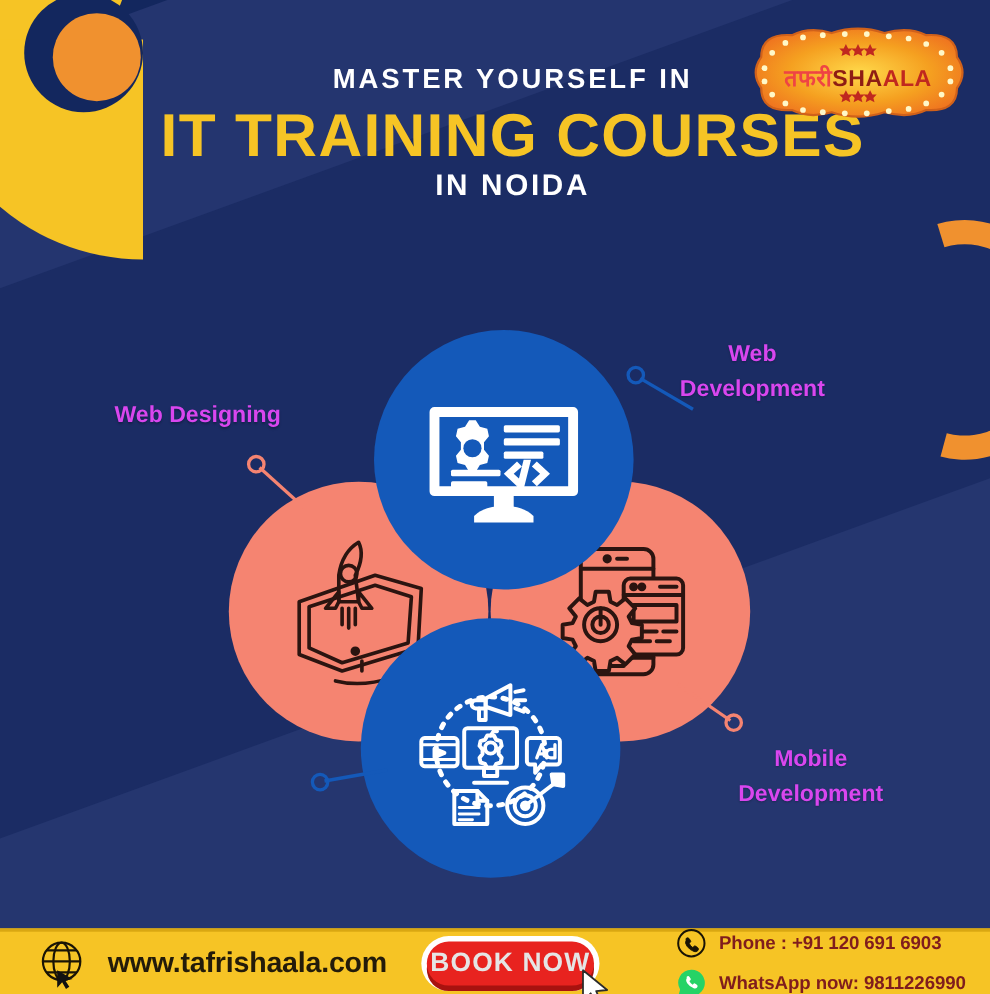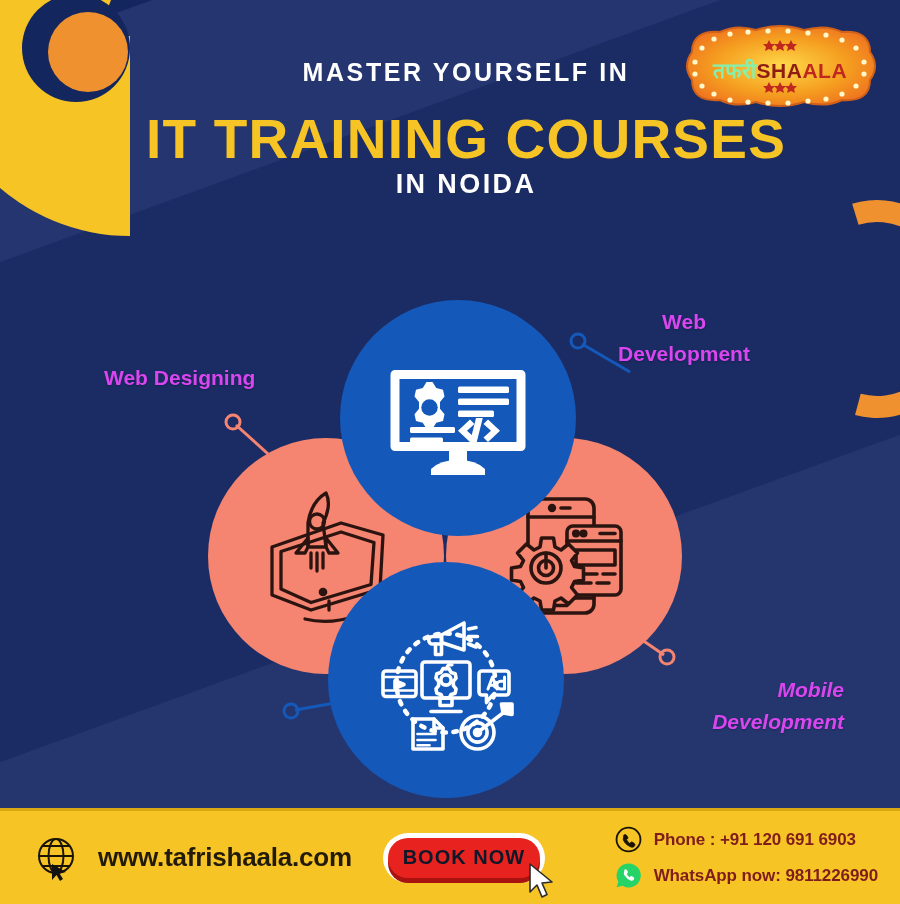--- a/index.html
+++ b/index.html
@@ -102,21 +102,21 @@
     color:#ffffff;
     font-size:25px;
     font-weight:bold;
     letter-spacing:2.6px;
   }
   .head-main {
     color:#f6c425;
     font-size:55px;
     font-weight:bold;
     letter-spacing:1.2px;
-    margin-top:24px;
+    margin-top:8px;
     line-height:1.05;
   }
   .head-sub {
     color:#ffffff;
     font-size:27px;
     font-weight:bold;
     letter-spacing:2.4px;
   }
 
   
@@ -129,21 +129,21 @@
   .logo svg { display:block; }
   .logo-text {
     position:absolute;
     left:0; right:0; top:34px;
     text-align:center;
     font-size:21px;
     font-weight:bold;
     letter-spacing:0.5px;
     pointer-events:none;
   }
-  .logo-dev { color:#86efac; font-family:Liberation Serif, serif; }
+  .logo-dev { color:#ef4444; font-family:Liberation Serif, serif; }
   .logo-sha { color:#8e1d14; }
   .logo-ala { color:#c0281f;margin-top:10px; }
 
   
   .venn {
     position:absolute;
     left:150px; top:290px;
     width:620px; height:520px;
     z-index:5;
   }
@@ -168,29 +168,29 @@
     color:#d946ef;
     font-size:21px;
     font-weight:bold;
     line-height:1.5;
     z-index:7;
     text-shadow:0 1px 2px rgba(0,0,0,0.25);
   }
   .lbl-webdes  { left:104px; top:362px; }
   .lbl-webdev  { left:604px; top:306px; text-align:center; width:160px; }
   .lbl-digital { left:146px; top:672px; text-align:center; width:130px; }
-  .lbl-mobile  { left:666px; top:674px; text-align:right; width:178px;font-style:italic; }
+  .lbl-mobile  { left:648px; top:674px; text-align:center; width:178px; }
 
   .conn { position:absolute; z-index:6; overflow:visible; }
 
   
   .footer {
     position:absolute;
     left:0; bottom:0;
-    width:900px; height:96px;
+    width:900px; height:60px;
     background:#f6c425;
     border-top:3px solid #d9a712;
     display:flex;
     align-items:center;
     z-index:10;
   }
   .foot-site {
     display:flex; align-items:center;
     gap:16px;
     margin-left:34px;
@@ -208,22 +208,22 @@
     position:relative;
     margin-left:36px;
     width:152px; height:40px;
     background:#e8231f;
     border-radius:22px;
     box-shadow:0 5px 0 #a8120f, 0 0 0 5px #ffffff;
     display:flex; align-items:center; justify-content:center;
     cursor:pointer;
   }
   .book-btn span {
-    color:#0f172a;
-    font-size:20px;
+    color:#e5e5e5;
+    font-size:24px;
     font-weight:bold;
     letter-spacing:1px;
   }
   .cursor-ic {
     position:absolute;
     right:-18px; bottom:-22px;
     width:32px; height:38px;
   }
 
   .foot-contact {

